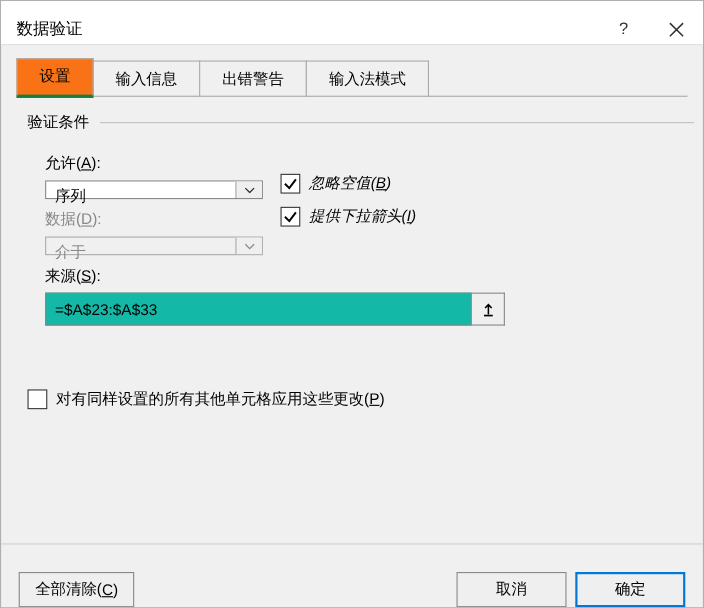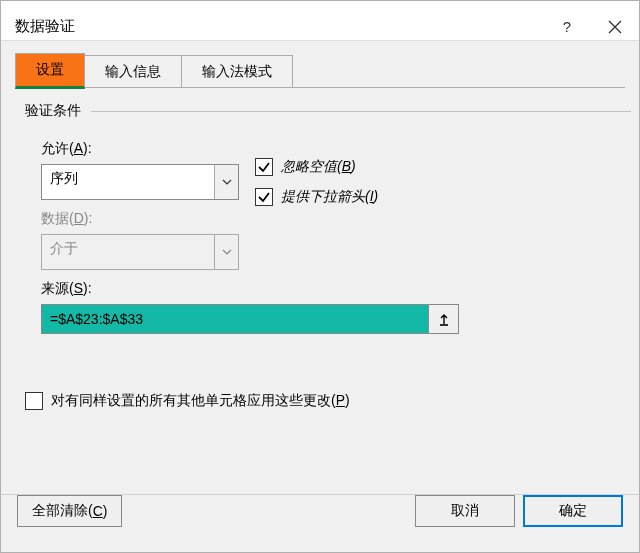--- a/index.html
+++ b/index.html
@@ -114,21 +114,21 @@
     }
     .label.disabled { color: #888; }
     .underline { text-decoration: underline; }
 
     .combo {
       display: flex;
       margin-left: 16px;
       width: 198px;
       border: 1px solid #888;
       background: #fff;
-      height: 36px;
+      height: 17px;
     }
     .combo.disabled { background: #f0f0f0; color: #888; border-color:#aaa; }
     .combo .combo-text {
       flex: 1;
       padding: 5px 8px;
       font-size: 14px;
     }
     .combo .combo-btn {
       width: 24px;
       display: flex;
@@ -191,21 +191,21 @@
       margin: 58px 0 0 0;
       display: flex;
       align-items: center;
       font-size: 14px;
     }
 
     .footer {
       height: 58px;
       border-top: 1px solid #d0d0d0;
       display: flex;
-      align-items: flex-start;
+      align-items: flex-end;
       padding: 0 16px;
       gap: 8px;
     }
     .footer .spacer { flex: 1; }
     .btn {
       min-width: 100px;
       height: 32px;
       border: 1px solid #888;
       background: #efefef;
       display: flex;
@@ -228,20 +228,21 @@
     <div class="close-btn">
       <svg viewBox="0 0 14 14">
           <path d="M1 1 L13 13 M13 1 L1 13" stroke="#333" stroke-width="1.4" fill="none"></path>
         </svg>
     </div>
   </div>
 
   <div class="tabstrip">
     <div class="tab active">设置</div>
     <div class="tab">输入信息</div>
+    <div class="tab">出错警告</div>
     <div class="tab">输入法模式</div>
   </div>
 
   <div class="panel">
     <div class="fieldset-label">
       <span>验证条件</span>
       <span class="line"></span>
     </div>
 
     <div class="row">

